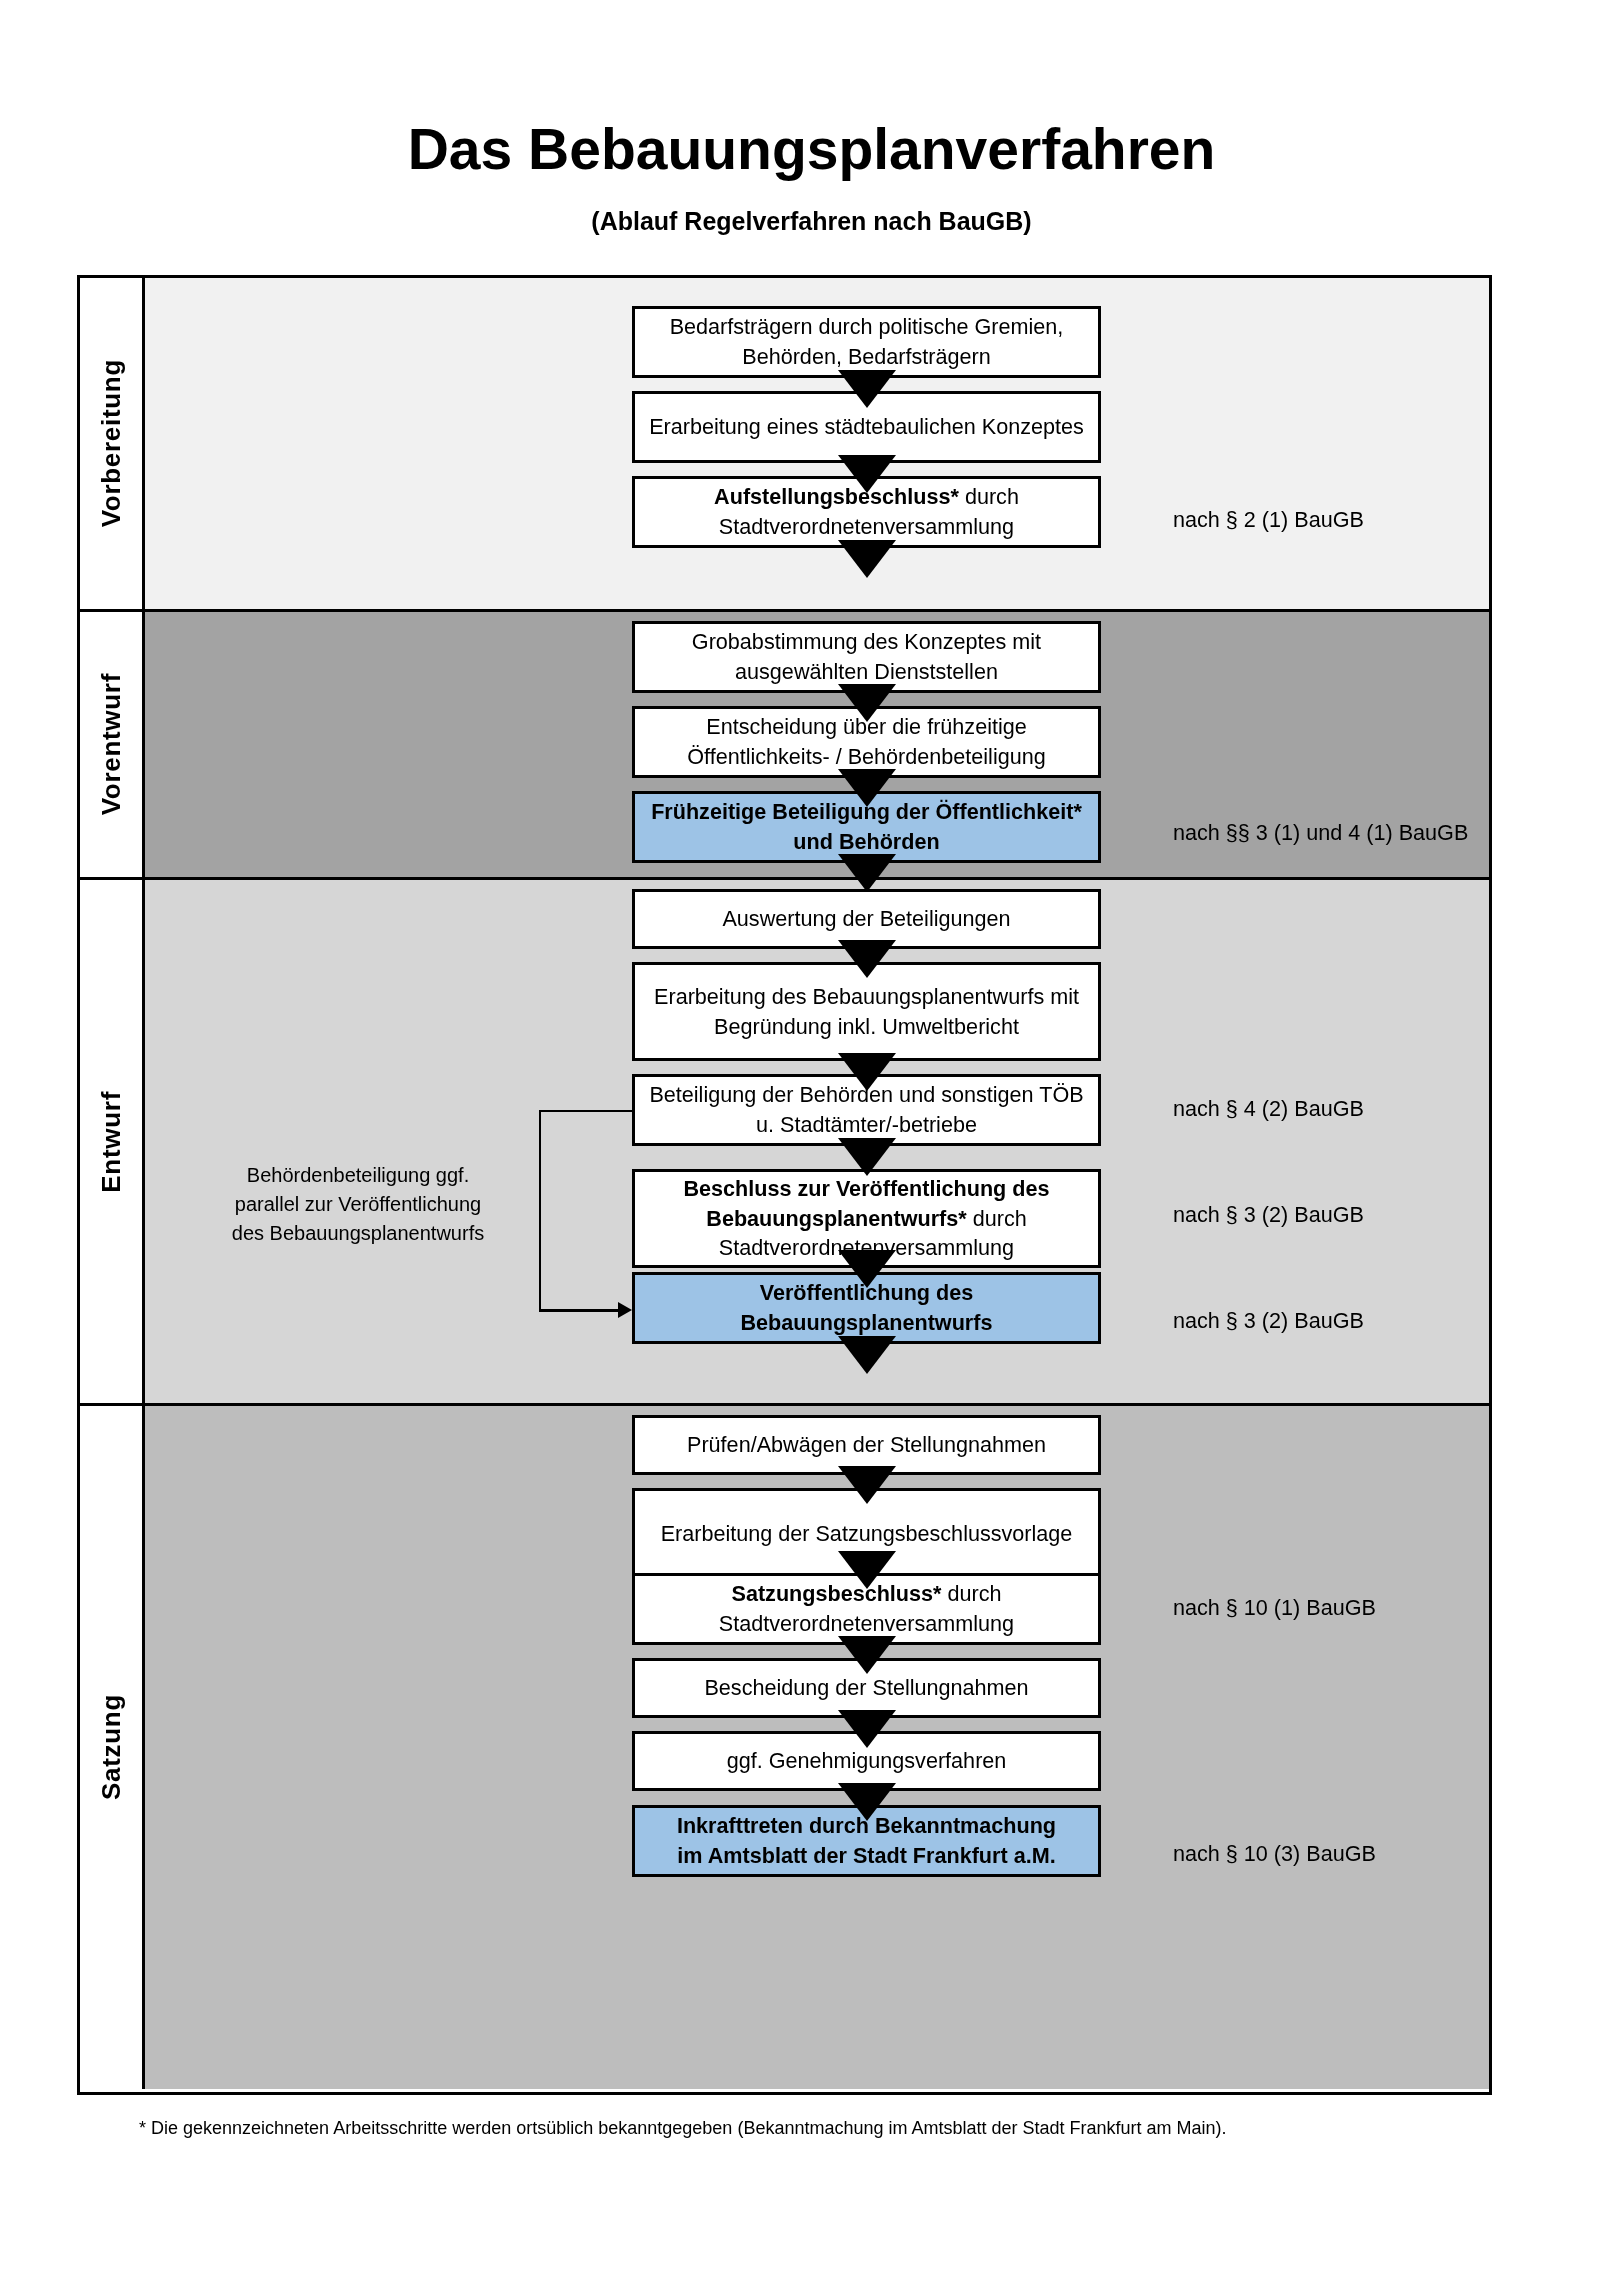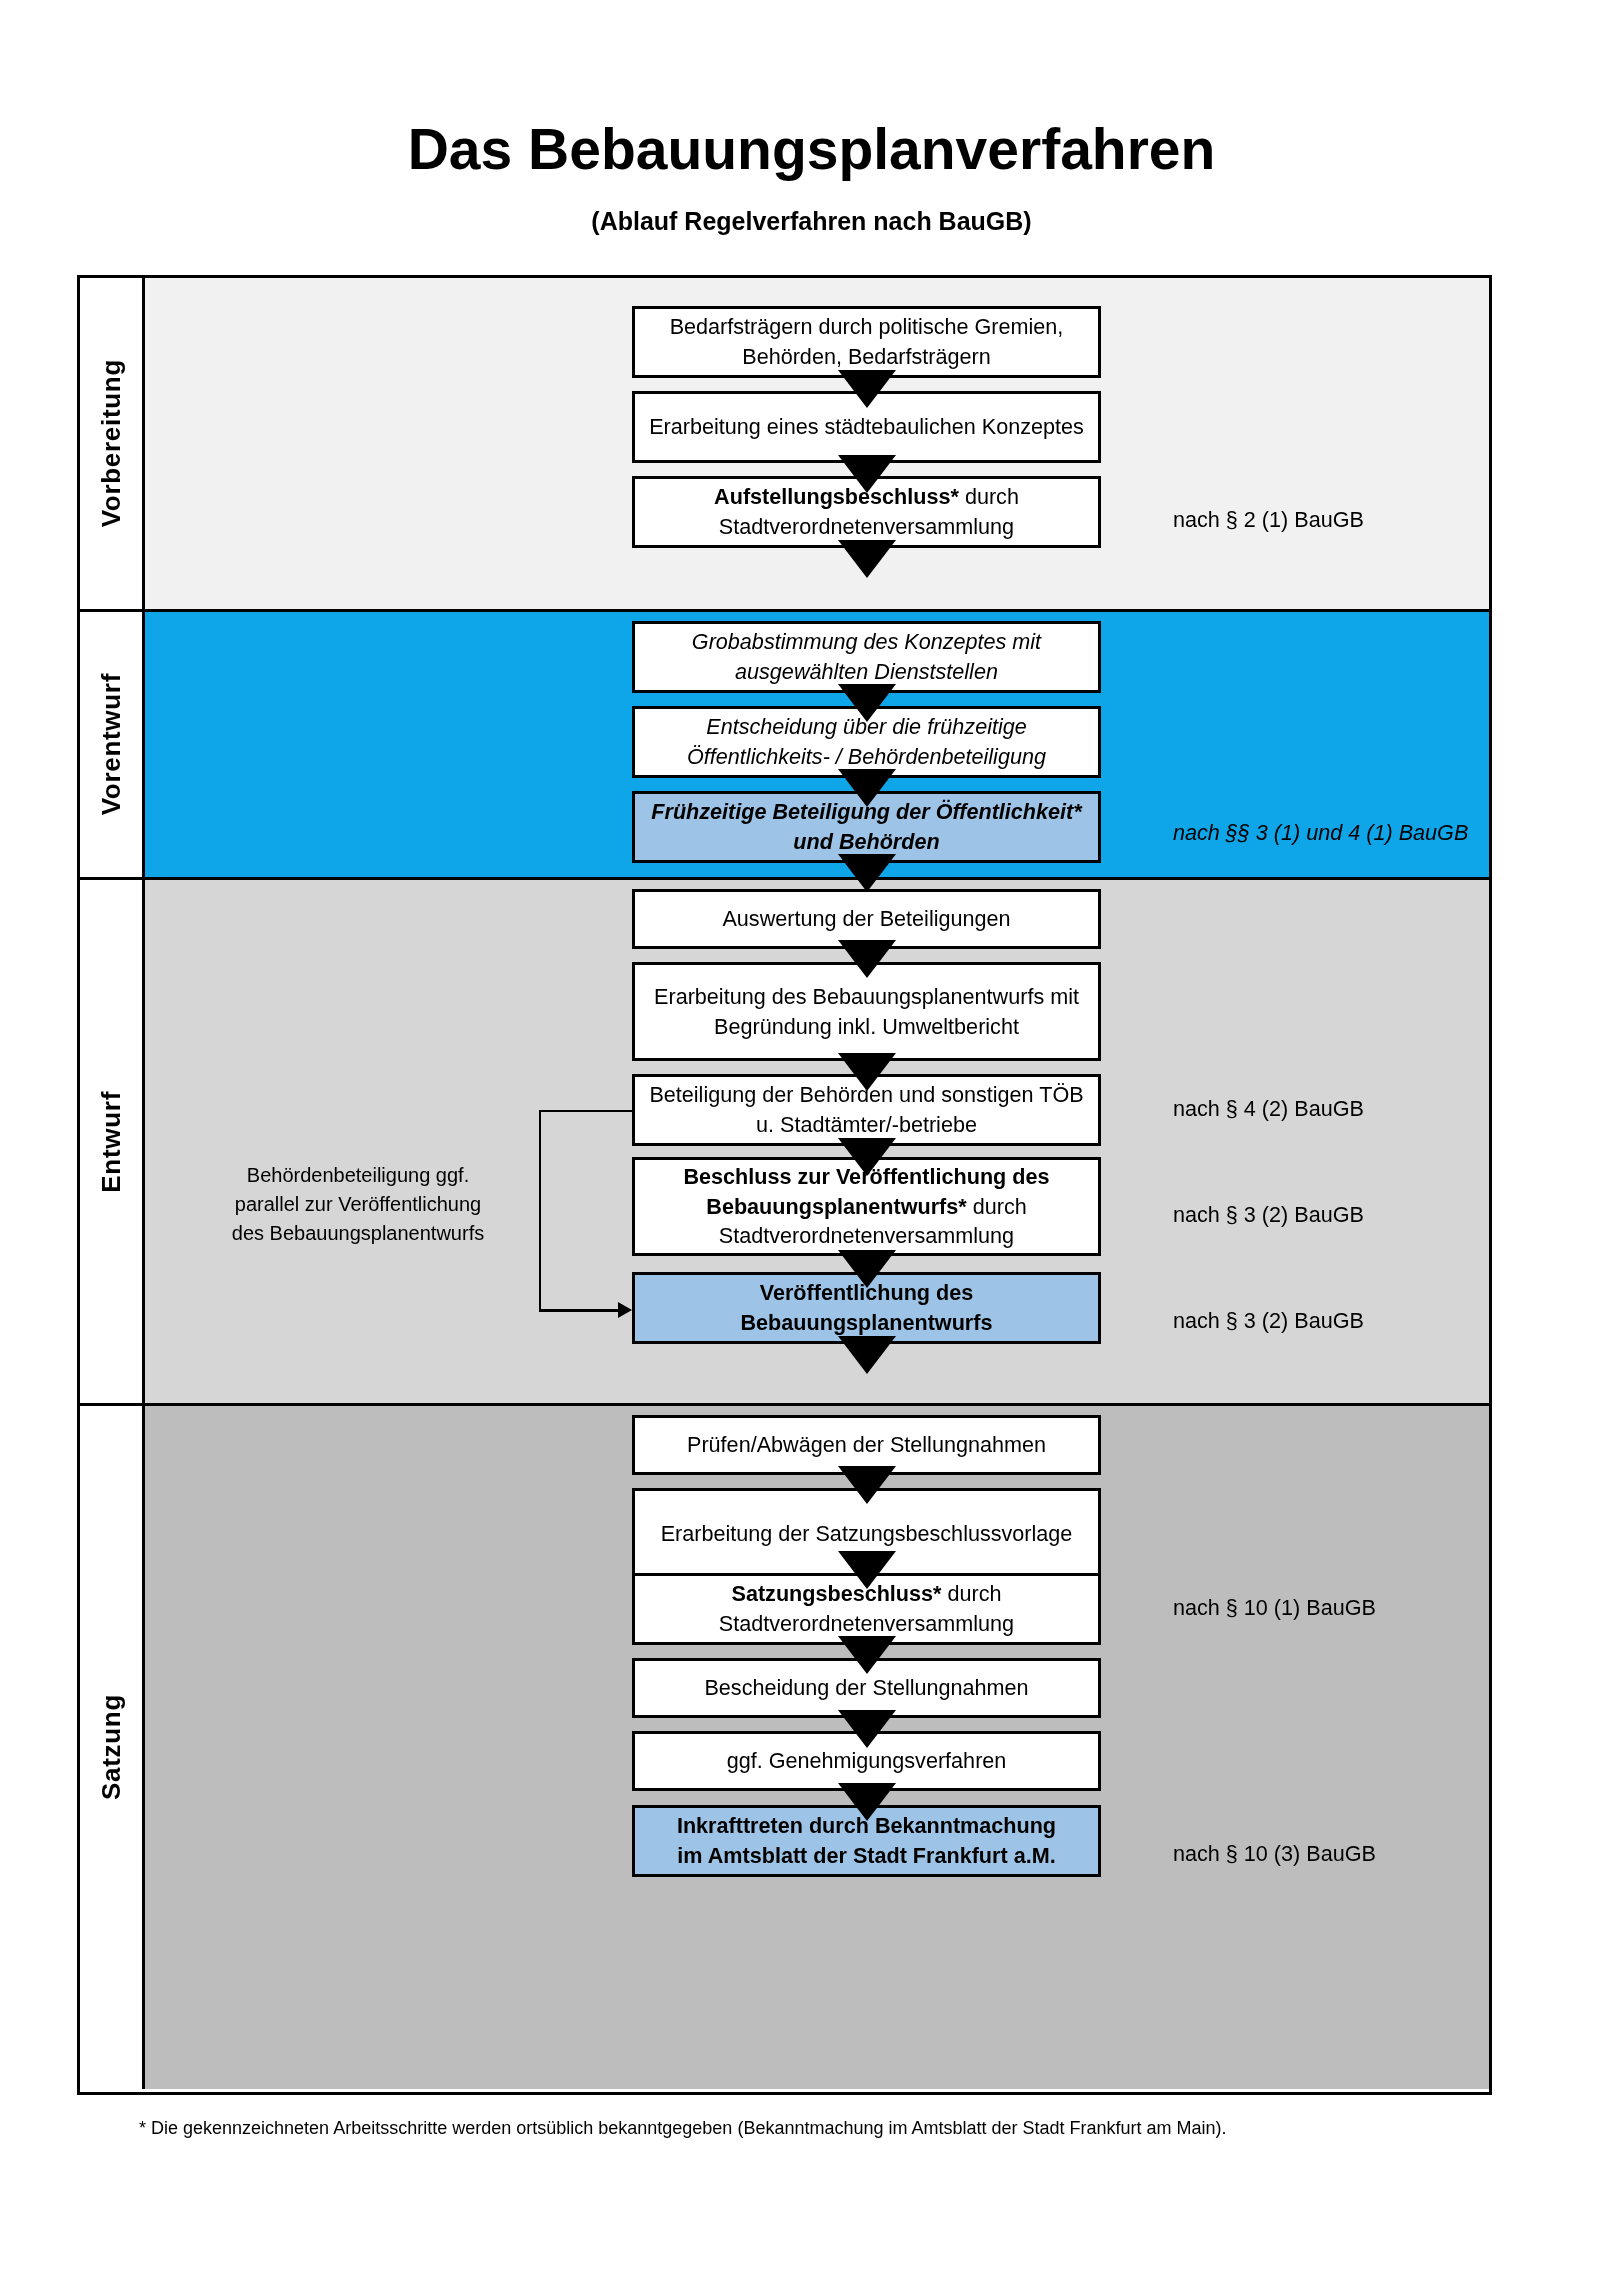--- a/index.html
+++ b/index.html
@@ -173,21 +173,21 @@
       <div class="arrow" style="top:262px;"></div>
 
       <div class="legal-ref" style="top:229px;">nach § 2 (1) BauGB</div>
     </div>
   </div>
 
   <div class="phase-row" style="height:268px;">
     <div class="phase-label">
       <span>Vorentwurf</span>
     </div>
-    <div class="phase-body" style="background:#0ea5e9;font-style:italic;">
+    <div class="phase-body" style="background:#a3a3a3;">
 
       <div class="flow-box" style="top:8.5px;height:72px;">
         <span>Grobabstimmung des Konzeptes mit ausgewählten Dienststellen</span>
       </div>
       <div class="arrow" style="top:72px;"></div>
 
       <div class="flow-box" style="top:94px;height:72px;">
         <span>Entscheidung über die frühzeitige Öffentlichkeits- / Behördenbeteiligung</span>
       </div>
       <div class="arrow" style="top:157px;"></div>
@@ -215,21 +215,21 @@
       <div class="flow-box" style="top:82px;height:99px;">
         <span>Erarbeitung des Bebauungsplanentwurfs mit Begründung inkl. Umweltbericht</span>
       </div>
       <div class="arrow" style="top:173px;"></div>
 
       <div class="flow-box" style="top:194px;height:72px;">
         <span>Beteiligung der Behörden und sonstigen TÖB u. Stadtämter/-betriebe</span>
       </div>
       <div class="arrow" style="top:258px;"></div>
 
-      <div class="flow-box" style="top:277px;height:99px;">
+      <div class="flow-box" style="top:289px;height:99px;">
         <span><b>Beschluss zur Veröffentlichung des Bebauungsplanentwurfs*</b><span> durch</span><br><span>Stadtverordnetenversammlung</span></span>
       </div>
       <div class="arrow" style="top:370px;"></div>
 
       <div class="flow-box blue" style="top:392px;height:72px;">
         <span>Veröffentlichung des Bebauungsplanentwurfs</span>
       </div>
       <div class="arrow" style="top:456px;"></div>
 
       <div class="bracket" style="left:394px; top:230px; width:94px; height:200px;"></div>

